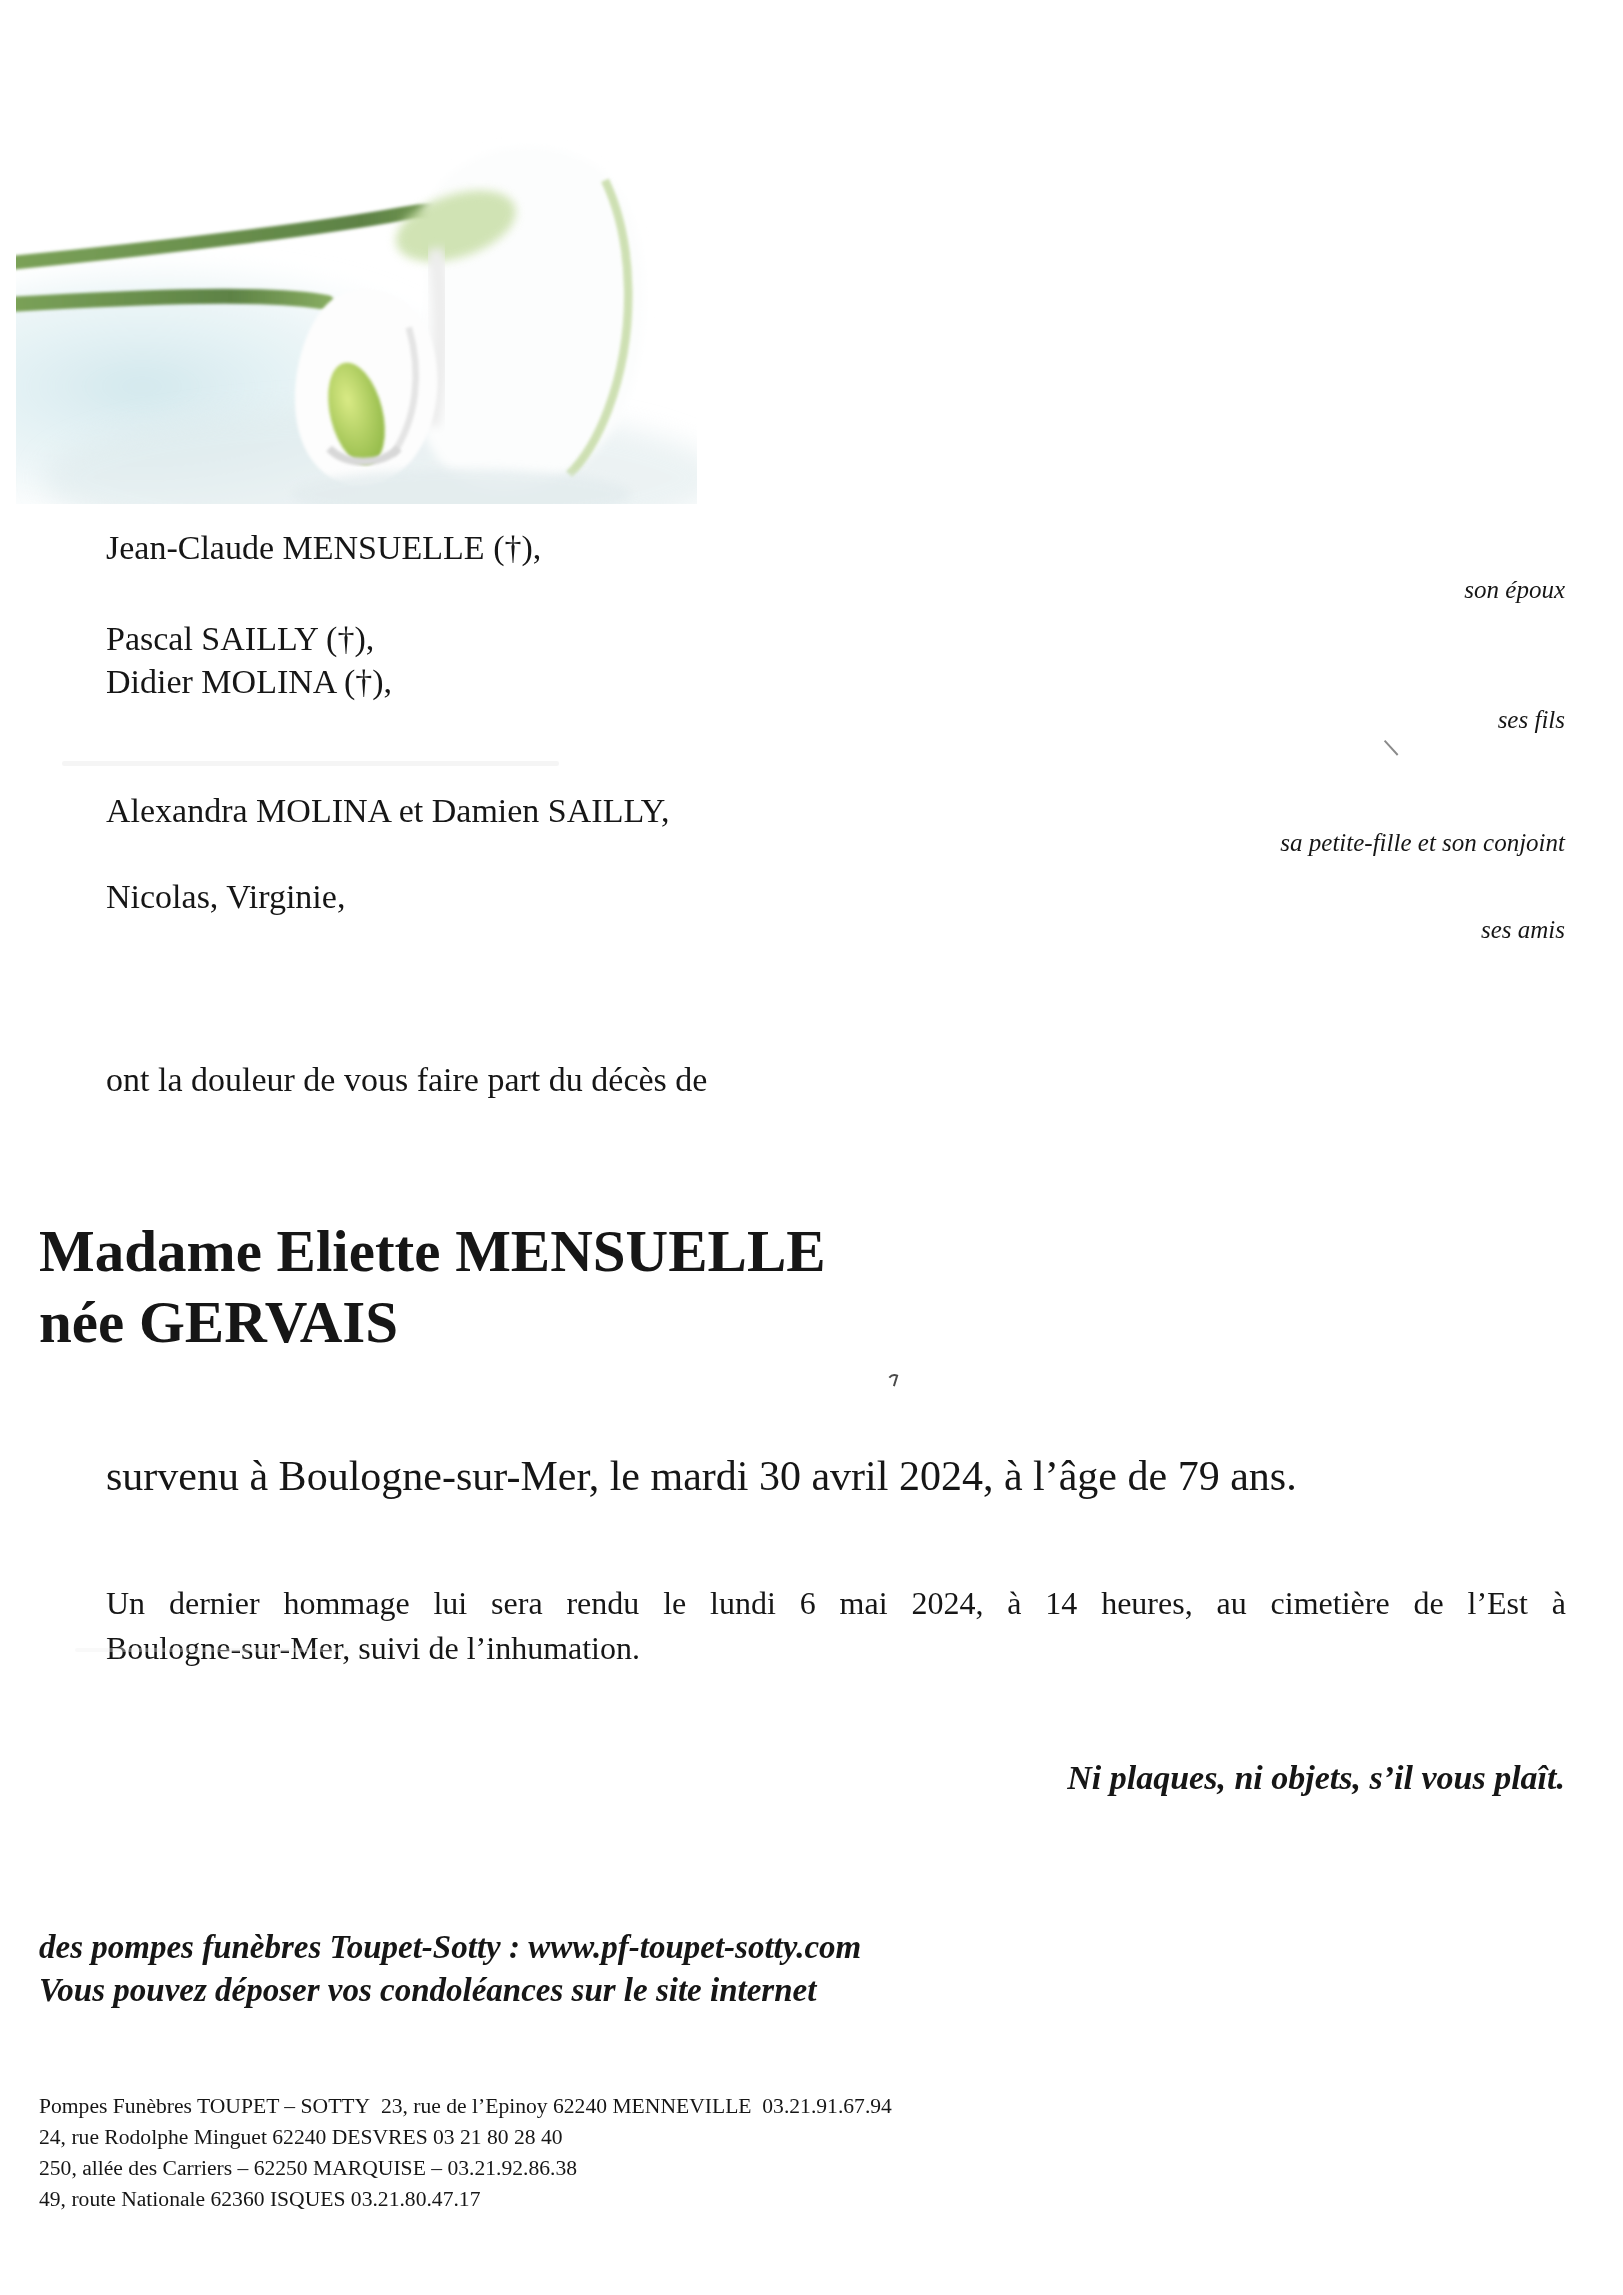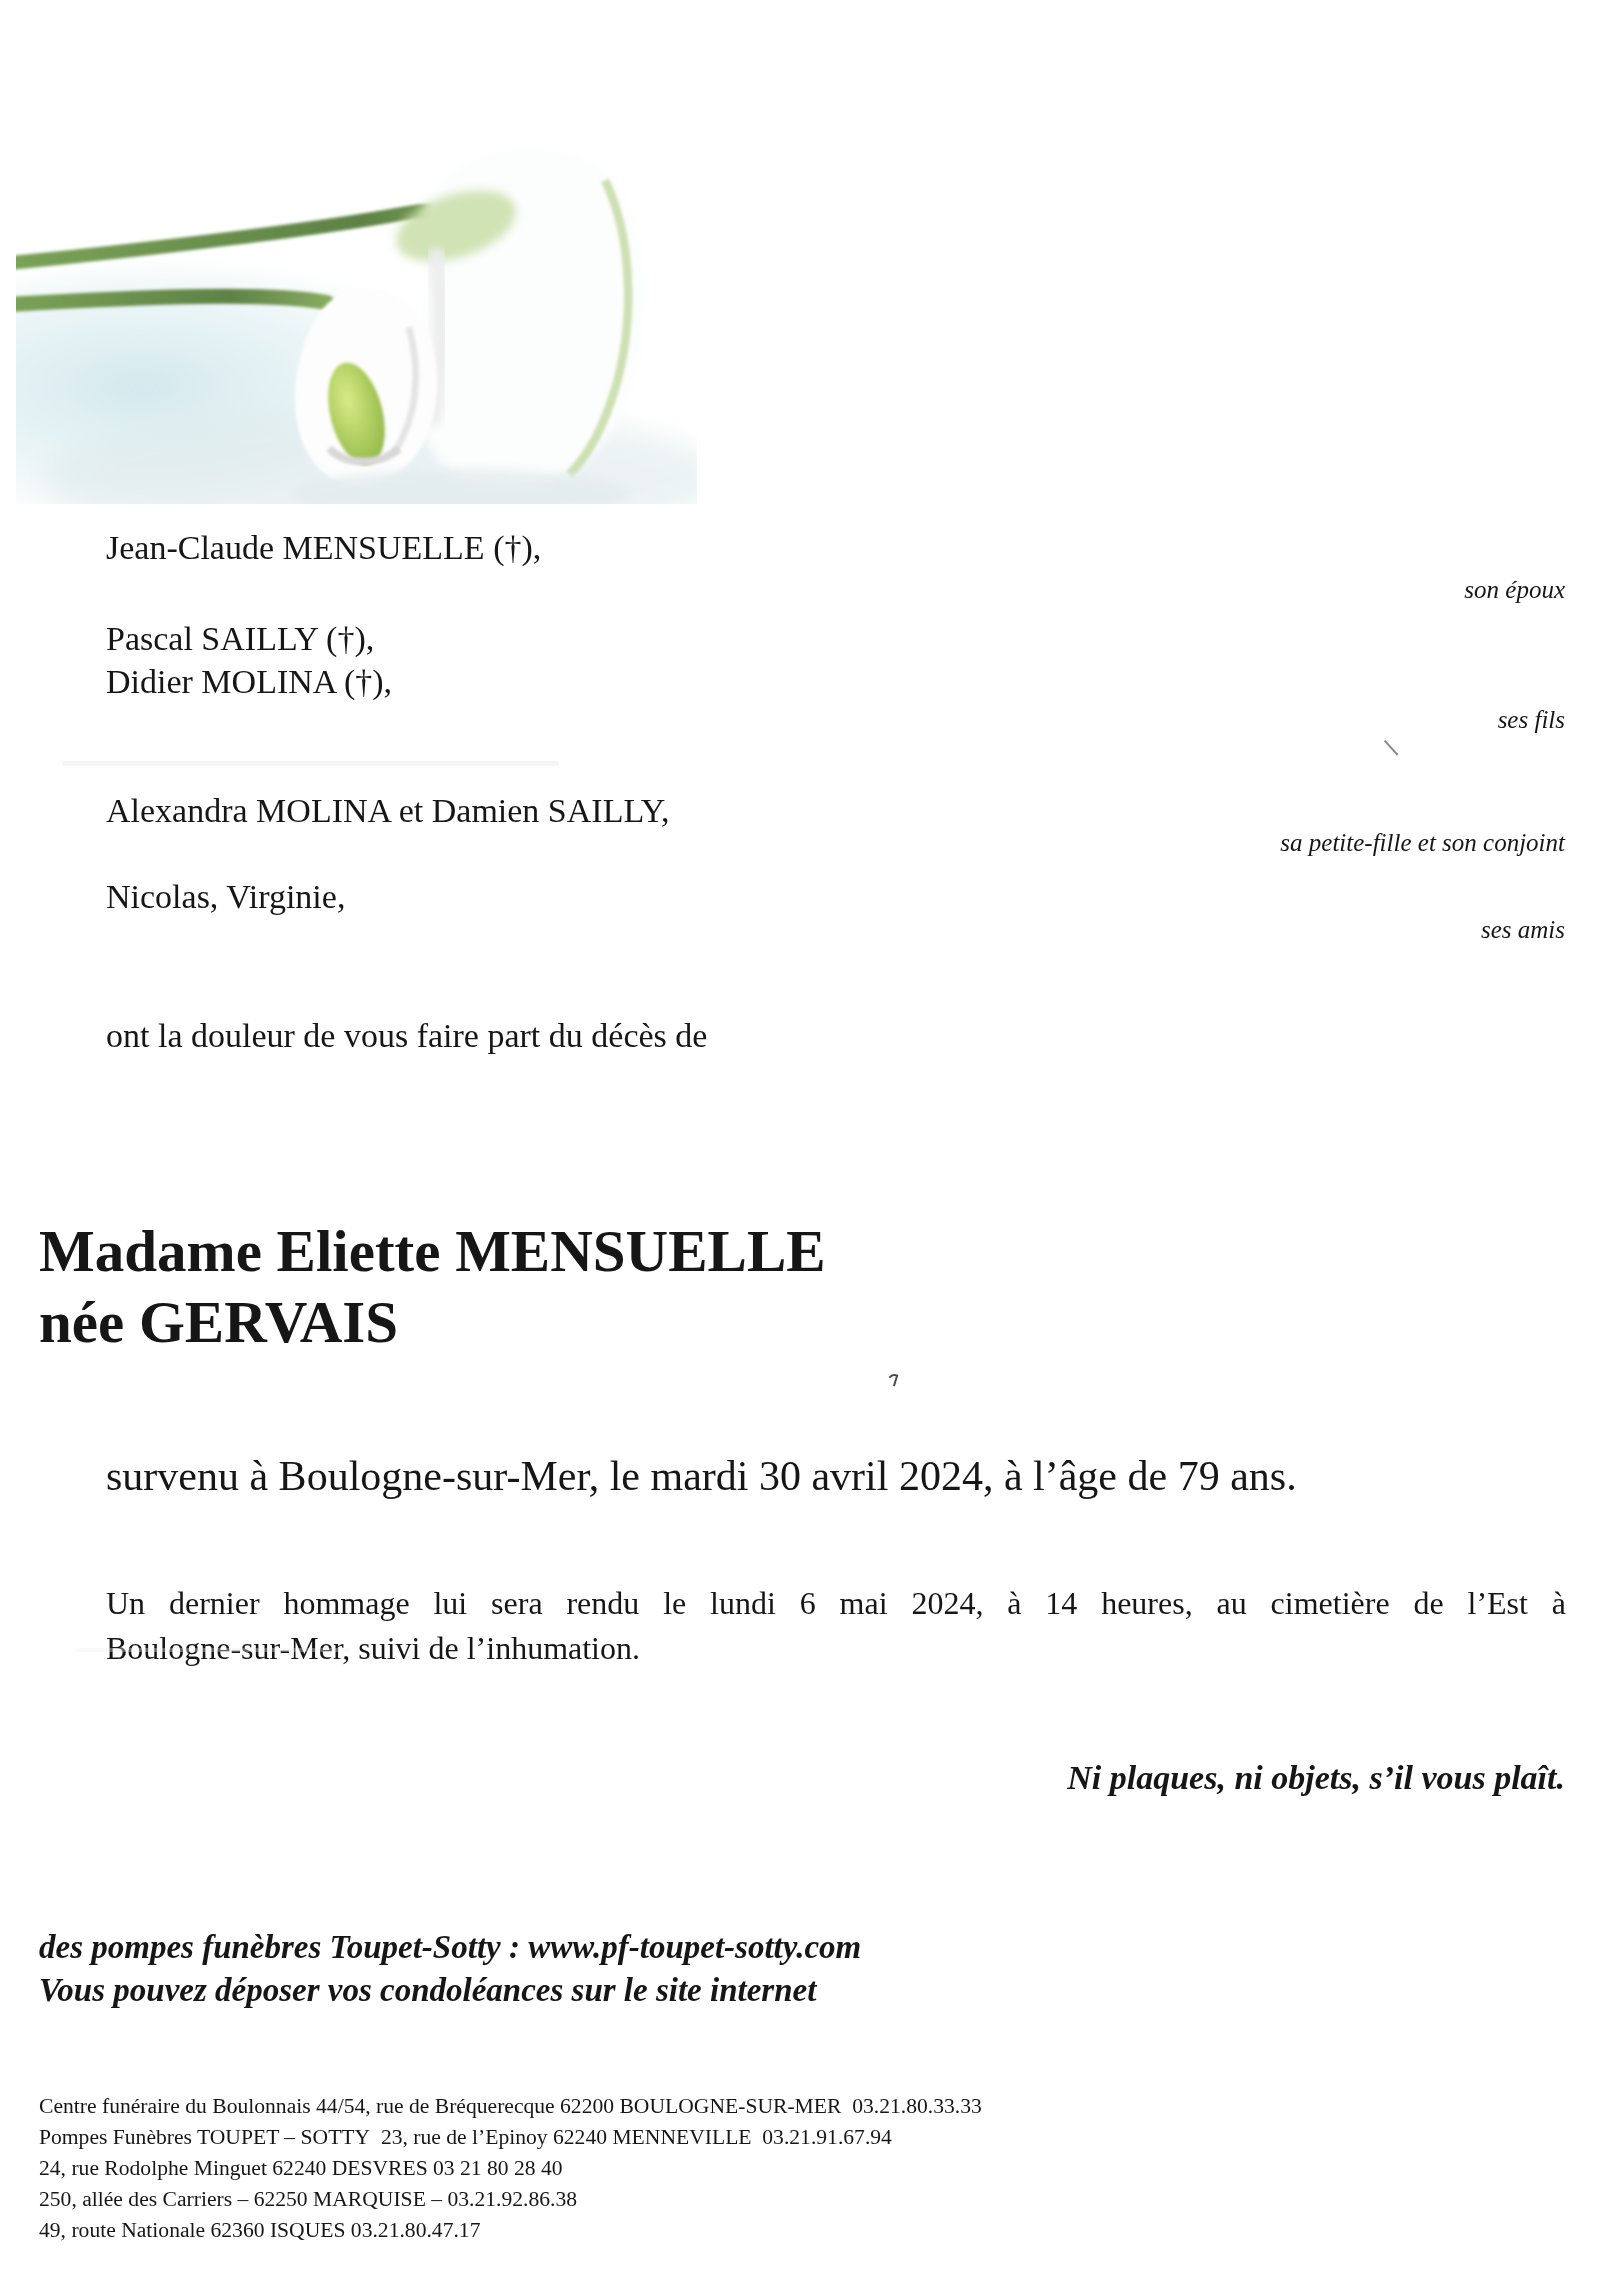--- a/index.html
+++ b/index.html
@@ -163,41 +163,40 @@
   <div class="left-line" style="top:611px">Pascal SAILLY (†),</div>
   <div class="left-line" style="top:654px">Didier MOLINA (†),</div>
   <div class="right-label" style="top:706px">ses fils</div>
 
   <div class="left-line" style="top:783px">Alexandra MOLINA et Damien SAILLY,</div>
   <div class="right-label" style="top:829px">sa petite-fille et son conjoint</div>
 
   <div class="left-line" style="top:869px">Nicolas, Virginie,</div>
   <div class="right-label" style="top:916px">ses amis</div>
 
-  <div class="left-line" style="top:1008px">ont la douleur de vous faire part du décès de</div>
+  <div class="left-line" style="top:1052px">ont la douleur de vous faire part du décès de</div>
 
   <div class="center-block deceased-title" style="top:1186px">Madame Eliette MENSUELLE</div>
   <div class="center-block deceased-title" style="top:1257px">née GERVAIS</div>
 
   <div class="death-line" style="top:1452px">survenu à Boulogne-sur-Mer, le mardi 30 avril 2024, à l’âge de 79 ans.</div>
 
   <div class="tribute" style="top:1581px">
     <div class="just">Un dernier hommage lui sera rendu le lundi 6 mai 2024, à 14 heures, au cimetière de l’Est à</div>
     <div>Boulogne-sur-Mer, suivi de l’inhumation.</div>
   </div>
 
   <div class="request-line" style="top:1759px">Ni plaques, ni objets, s’il vous plaît.</div>
 
   <div class="center-block condolences" style="top:1890px">
     <div>des pompes funèbres Toupet-Sotty : www.pf-toupet-sotty.com</div>
     <div>Vous pouvez déposer vos condoléances sur le site internet</div>
   </div>
 
   <div class="center-block footer-block" style="top:2055px">
-    <div>Centre funéraire du Boulonnais 44/54, rue de Bréquerecque 62200 BOULOGNE-SUR-MER&nbsp; 03.21.80.33.33</div>
     <div>Pompes Funèbres TOUPET – SOTTY&nbsp; 23, rue de l’Epinoy 62240 MENNEVILLE&nbsp; 03.21.91.67.94</div>
     <div>24, rue Rodolphe Minguet 62240 DESVRES 03 21 80 28 40</div>
     <div>250, allée des Carriers – 62250 MARQUISE – 03.21.92.86.38</div>
     <div>49, route Nationale 62360 ISQUES 03.21.80.47.17</div>
   </div>
 
   <div class="scan-streak" style="top:761px; left:62px; width:497px; height:4.6px;"></div>
   <div class="scan-streak" style="top:1648px; left:75px; width:275px; height:3.9px; opacity:0.35;"></div>
   <svg class="scan-tick" style="top:738px; left:1382px;" width="19.6" height="19.6" viewBox="0 0 30 30">
     <line x1="4" y1="4" x2="24" y2="26" stroke="#8a8a8a" stroke-width="3"></line>

